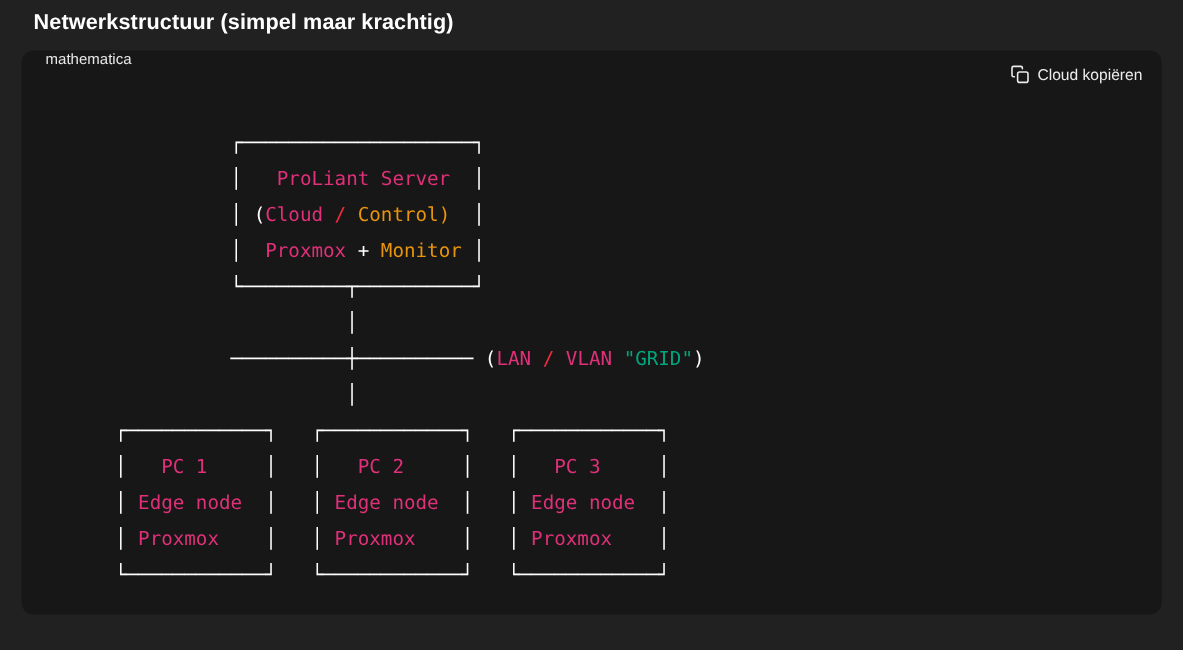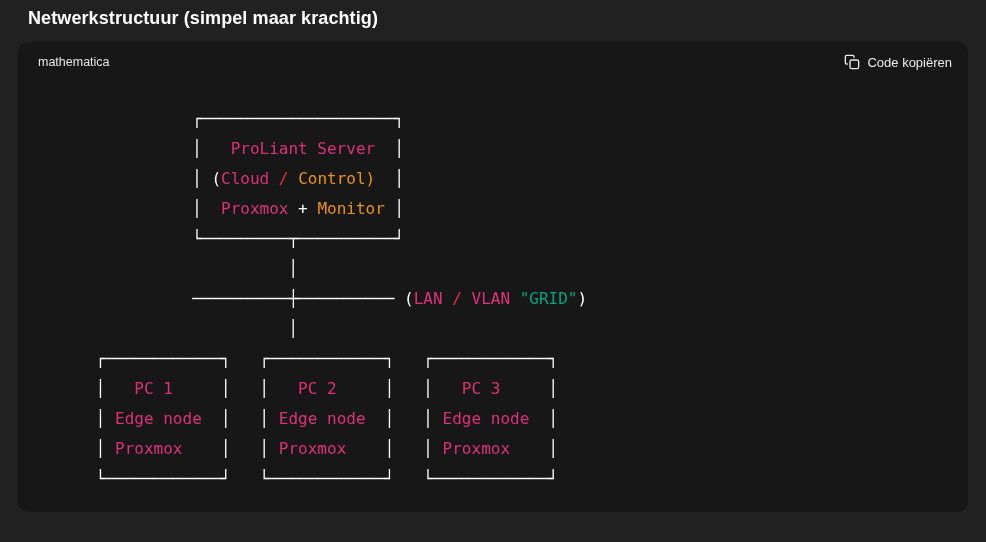--- a/index.html
+++ b/index.html
@@ -22,21 +22,20 @@
     margin: 0 18px;
     background: #171717;
     border-radius: 10px;
     height: 470px;
     box-sizing: border-box;
     overflow: hidden;
   }
   .code-header {
     height: 40px;
     display: flex;
-    align-items: center;
     justify-content: space-between;
     padding: 0 14px 0 20px;
   }
   .lang-label {
     color: #e8e8e8;
     font-size: 12.5px;
   }
   .copy-btn {
     display: flex;
     align-items: center;
@@ -74,17 +73,17 @@
 <div class="code-block">
   <div class="code-header">
     <span class="lang-label">mathematica</span>
     <button class="copy-btn">
       <span>
         <svg width="16" height="16" viewBox="0 0 24 24" fill="none" stroke-width="2" stroke-linecap="round" stroke-linejoin="round">
           <rect x="9" y="9" width="13" height="13" rx="2.5"></rect>
           <path d="M5 15H4a2 2 0 0 1-2-2V4a2 2 0 0 1 2-2h9a2 2 0 0 1 2 2v1"></path>
         </svg>
       </span>
-      <span>Code kopiëren</span>
+      <span>Cloud kopiëren</span>
     </button>
   </div>
   <pre class="code-content"><div class="code-line"><span style="color: rgb(255, 255, 255);">                ┌────────────────────┐</span></div><div class="code-line"><span style="color: rgb(255, 255, 255);">                │   </span><span style="color: rgb(223, 48, 121);">ProLiant Server</span><span style="color: rgb(255, 255, 255);">  │</span></div><div class="code-line"><span style="color: rgb(255, 255, 255);">                │ (</span><span style="color: rgb(223, 48, 121);">Cloud</span><span style="color: rgb(255, 255, 255);"> </span><span style="color: rgb(242, 44, 61);">/</span><span style="color: rgb(255, 255, 255);"> </span><span style="color: rgb(233, 149, 12);">Control)</span><span style="color: rgb(255, 255, 255);">  │</span></div><div class="code-line"><span style="color: rgb(255, 255, 255);">                │  </span><span style="color: rgb(223, 48, 121);">Proxmox</span><span style="color: rgb(255, 255, 255);"> + </span><span style="color: rgb(233, 149, 12);">Monitor</span><span style="color: rgb(255, 255, 255);"> │</span></div><div class="code-line"><span style="color: rgb(255, 255, 255);">                └─────────┬──────────┘</span></div><div class="code-line"><span style="color: rgb(255, 255, 255);">                          │</span></div><div class="code-line"><span style="color: rgb(255, 255, 255);">                ──────────┼────────── (</span><span style="color: rgb(223, 48, 121);">LAN</span><span style="color: rgb(255, 255, 255);"> </span><span style="color: rgb(242, 44, 61);">/</span><span style="color: rgb(255, 255, 255);"> </span><span style="color: rgb(223, 48, 121);">VLAN</span><span style="color: rgb(255, 255, 255);"> </span><span style="color: rgb(0, 166, 125);">"GRID"</span><span style="color: rgb(255, 255, 255);">)</span></div><div class="code-line"><span style="color: rgb(255, 255, 255);">                          │</span></div><div class="code-line"><span style="color: rgb(255, 255, 255);">      ┌────────────┐   ┌────────────┐   ┌────────────┐</span></div><div class="code-line"><span style="color: rgb(255, 255, 255);">      │   </span><span style="color: rgb(223, 48, 121);">PC 1</span><span style="color: rgb(255, 255, 255);">     │   │   </span><span style="color: rgb(223, 48, 121);">PC 2</span><span style="color: rgb(255, 255, 255);">     │   │   </span><span style="color: rgb(223, 48, 121);">PC 3</span><span style="color: rgb(255, 255, 255);">     │</span></div><div class="code-line"><span style="color: rgb(255, 255, 255);">      │ </span><span style="color: rgb(223, 48, 121);">Edge node</span><span style="color: rgb(255, 255, 255);">  │   │ </span><span style="color: rgb(223, 48, 121);">Edge node</span><span style="color: rgb(255, 255, 255);">  │   │ </span><span style="color: rgb(223, 48, 121);">Edge node</span><span style="color: rgb(255, 255, 255);">  │</span></div><div class="code-line"><span style="color: rgb(255, 255, 255);">      │ </span><span style="color: rgb(223, 48, 121);">Proxmox</span><span style="color: rgb(255, 255, 255);">    │   │ </span><span style="color: rgb(223, 48, 121);">Proxmox</span><span style="color: rgb(255, 255, 255);">    │   │ </span><span style="color: rgb(223, 48, 121);">Proxmox</span><span style="color: rgb(255, 255, 255);">    │</span></div><div class="code-line"><span style="color: rgb(255, 255, 255);">      └────────────┘   └────────────┘   └────────────┘</span></div></pre>
 </div>
 
 </body></html>

